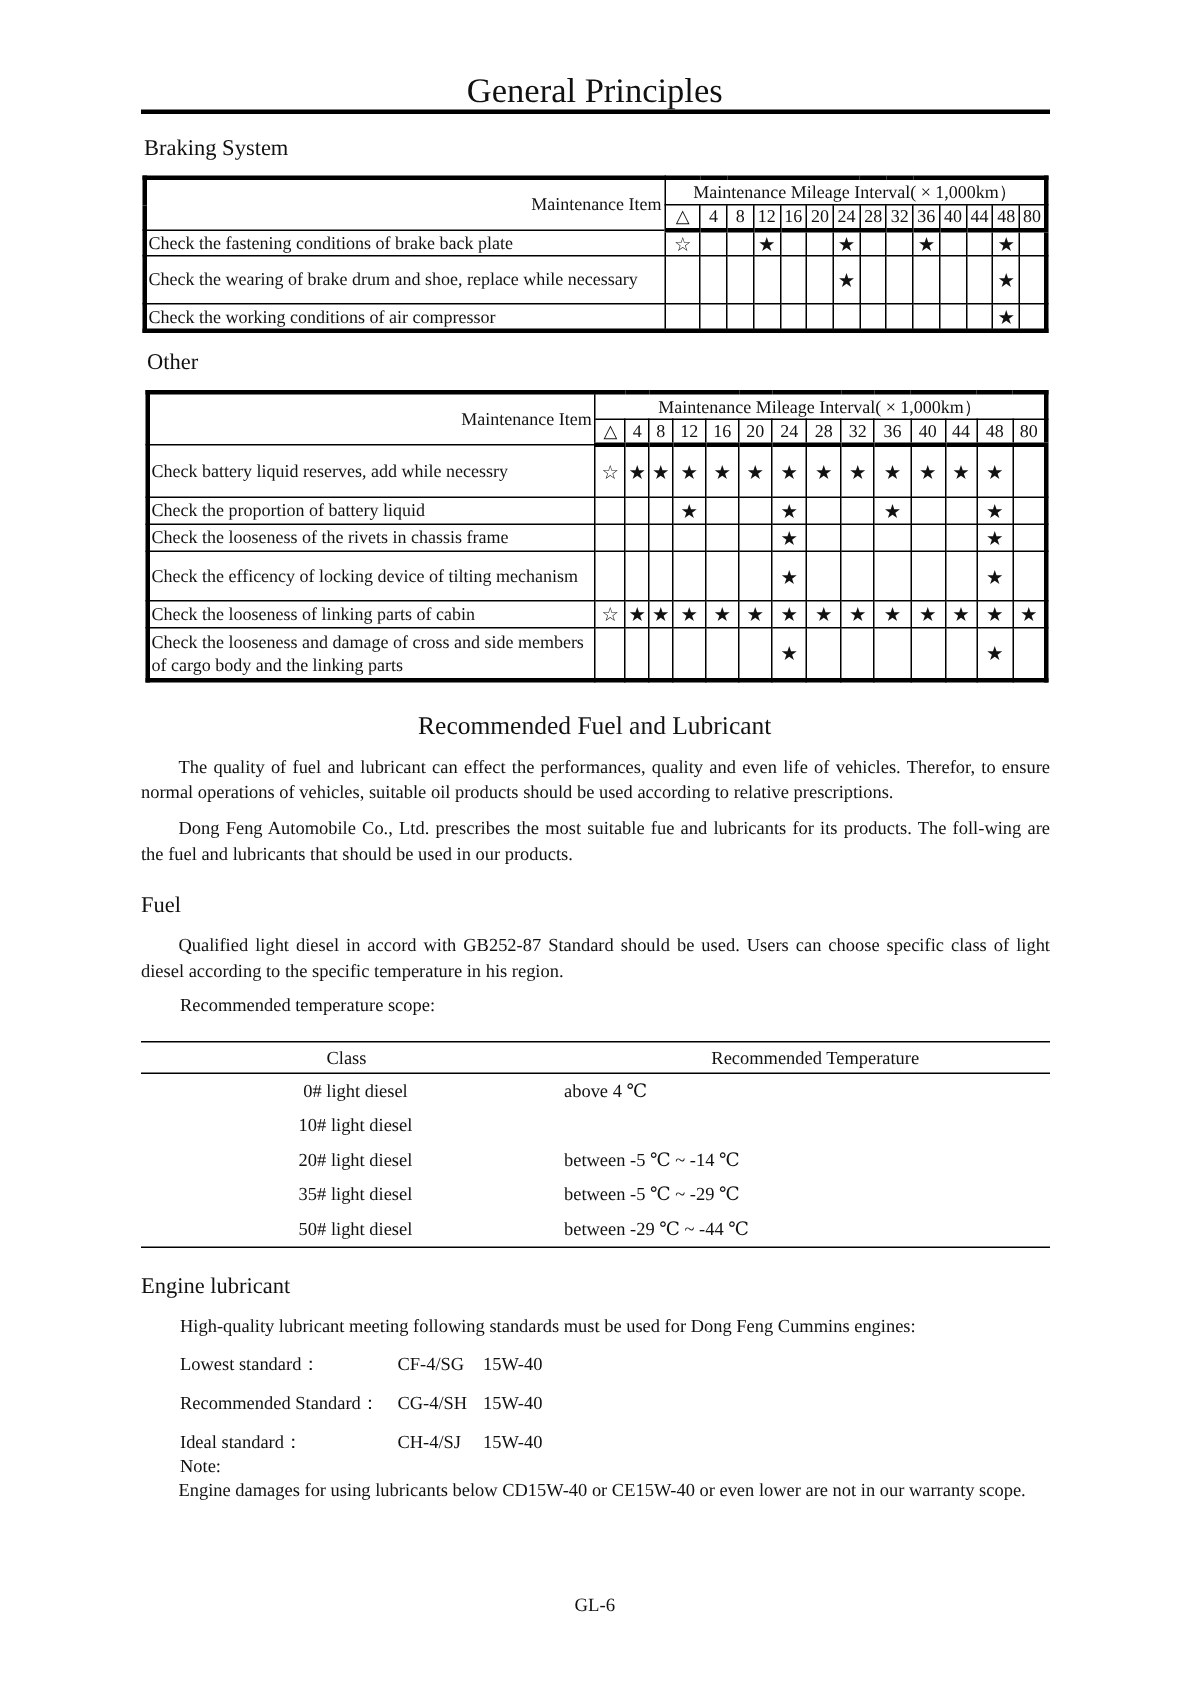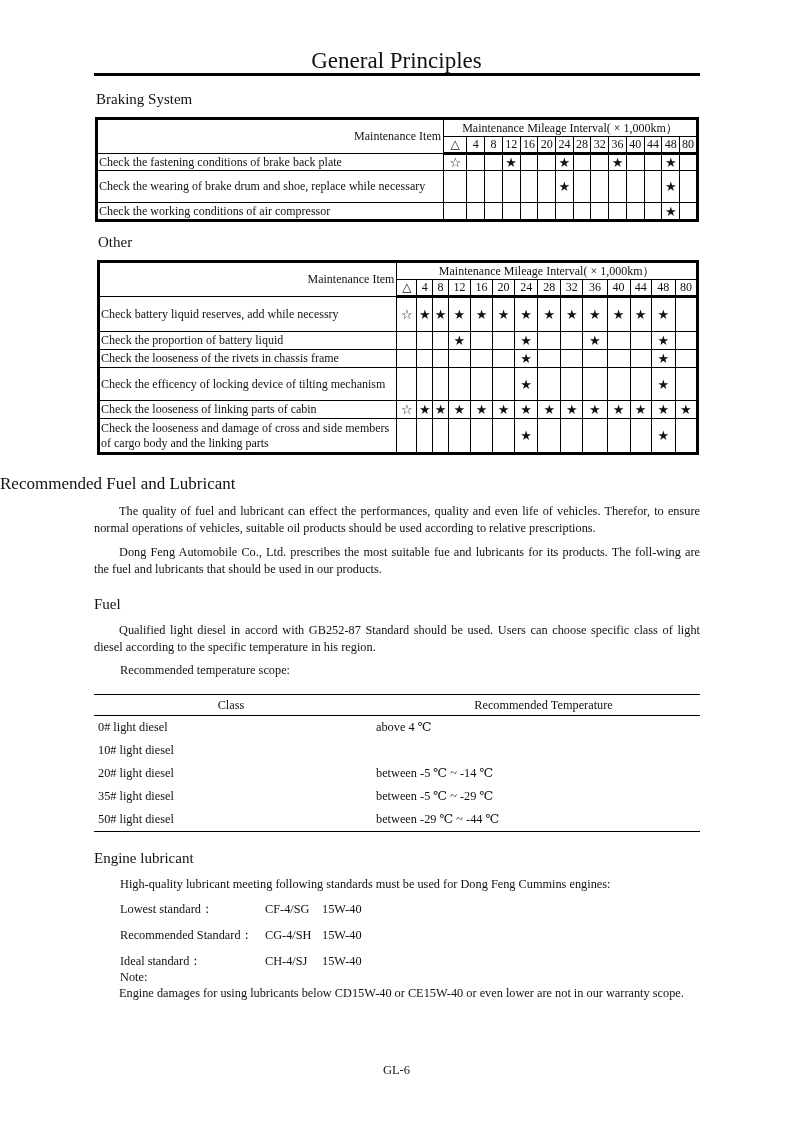--- a/index.html
+++ b/index.html
@@ -21,21 +21,21 @@
 
   .para { font-size: 12.3px; line-height: 17px; text-align: justify; }
   .indent { text-indent: 25px; }
 
   .fuel-table { position: absolute; left: 94px; width: 606px; top: 694px; font-size: 12.3px; }
   .fuel-table .top-rule { height: 1px; background: #000; }
   .fuel-table .mid-rule { height: 1px; background: #000; }
   .fuel-table .bot-rule { height: 1px; background: #000; }
   .fuel-row { display: flex; height: 23px; align-items: center; }
   .fuel-head { height: 20px; gap: 19px; }
-  .fuel-c1 { width: 278px; padding-left: 4px; }
+  .fuel-c1 { width: 278px; padding-left: 4px; text-align: center; }
   .fuel-c2 { flex: 1; }
   .fuel-head .fuel-c1 { text-align: center; padding-left: 0; width: 274px; }
   .fuel-head .fuel-c2 { text-align: center; }
 
   .lube-line { font-size: 12.3px; position: absolute; left: 120px; }
   .lube-label { display: inline-block; width: 145px; }
   .lube-grade { display: inline-block; width: 57px; }
   .page-num { left: 0; width: 793px; text-align: center; top: 1063px; font-size: 12.5px; }
 </style>
 </head>
@@ -282,21 +282,21 @@
         <td class="mark"></td>
         <td class="mark"></td>
         <td class="mark"></td>
         <td class="mark"></td>
         <td class="mark">★</td>
         <td class="mark"></td>
       </tr>
     </tbody>
 </table>
 
-<div class="abs" style="left:0; width:793px; top:474px; font-size:17px;">Recommended Fuel and Lubricant</div>
+<div class="abs" style="left:0; width:793px; top:474px; text-align:center; font-size:17px;">Recommended Fuel and Lubricant</div>
 <div class="abs para indent" style="left:94px; width:606px; top:503px;">The quality of fuel and lubricant can effect the performances, quality and even life of vehicles. Therefor, to ensure normal operations of vehicles, suitable oil products should be used according to relative prescriptions.</div>
 <div class="abs para indent" style="left:94px; width:606px; top:544px;">Dong Feng Automobile Co., Ltd. prescribes the most suitable fue and lubricants for its products. The foll-wing are the fuel and lubricants that should be used in our products.</div>
 
 <div class="abs sub-h" style="left:94px; top:596px;">Fuel</div>
 <div class="abs para indent" style="left:94px; width:606px; top:622px;">Qualified light diesel in accord with GB252-87 Standard should be used. Users can choose specific class of light diesel according to the specific temperature in his region.</div>
 <div class="abs para" style="left:120px; top:662px;">Recommended temperature scope:</div>
 
 <div class="fuel-table">
   <div class="top-rule"></div>
   <div class="fuel-row fuel-head">

